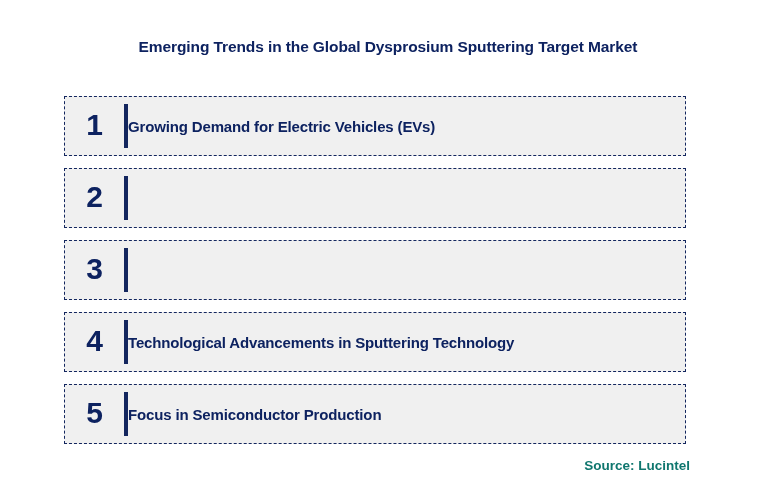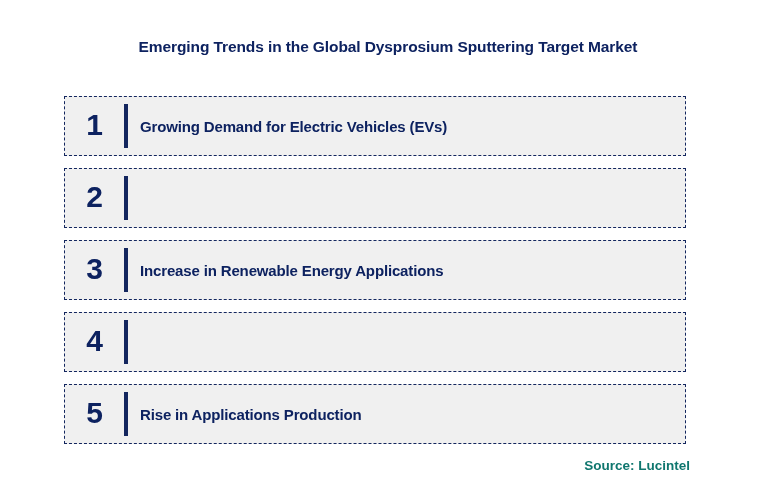--- a/index.html
+++ b/index.html
@@ -61,21 +61,20 @@
     padding-bottom: 2px;
   }
   .trend-divider {
     flex: 0 0 4px;
     width: 4px;
     height: 44px;
     background: #13265e;
   }
   .trend-label {
     flex: 1 1 auto;
-    padding-left: 12px;
     font-size: 15px;
     font-weight: bold;
     color: #0d2260;
     letter-spacing: -0.15px;
     white-space: nowrap;
   }
   .source-note {
     position: absolute;
     right: 86px;
     top: 458px;
@@ -101,31 +100,31 @@
     </div>
 
     <div class="trend-row">
       <div class="trend-number">2</div>
       <div class="trend-divider"></div>
     </div>
 
     <div class="trend-row">
       <div class="trend-number">3</div>
       <div class="trend-divider"></div>
-      <div class="trend-label">Increase in Renewable Energy Applications</div>
     </div>
 
     <div class="trend-row">
       <div class="trend-number">4</div>
       <div class="trend-divider"></div>
+      <div class="trend-label">Technological Advancements in Sputtering Technology</div>
     </div>
 
     <div class="trend-row">
       <div class="trend-number">5</div>
       <div class="trend-divider"></div>
-      <div class="trend-label">Rise in Applications Production</div>
+      <div class="trend-label">Focus in Semiconductor Production</div>
     </div>
 
   </div>
 
   <div class="source-note">Source: Lucintel</div>
 
 </div>
 
 </body></html>

